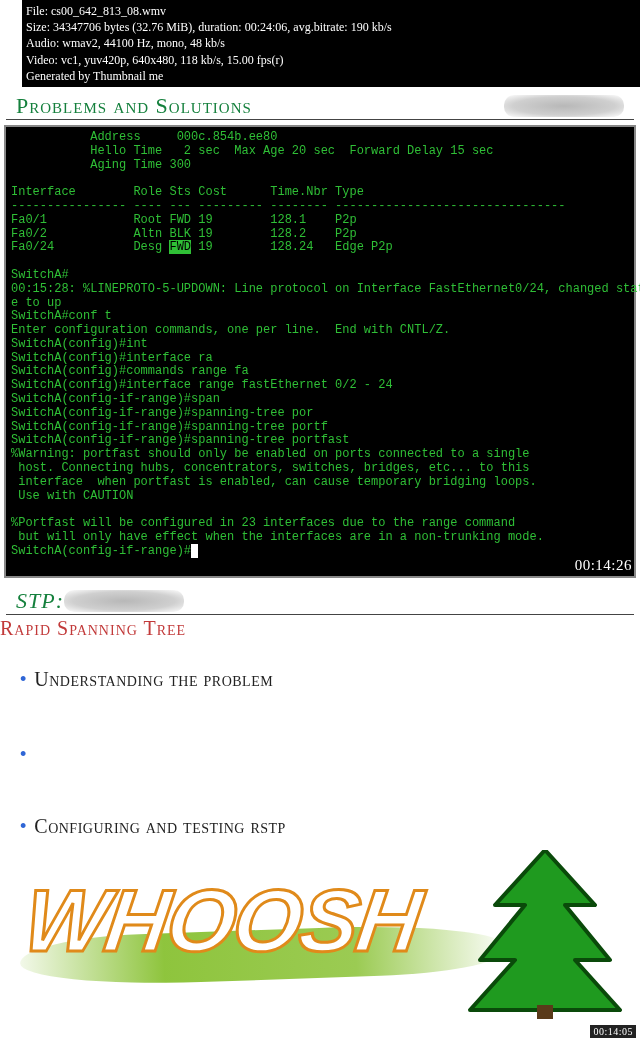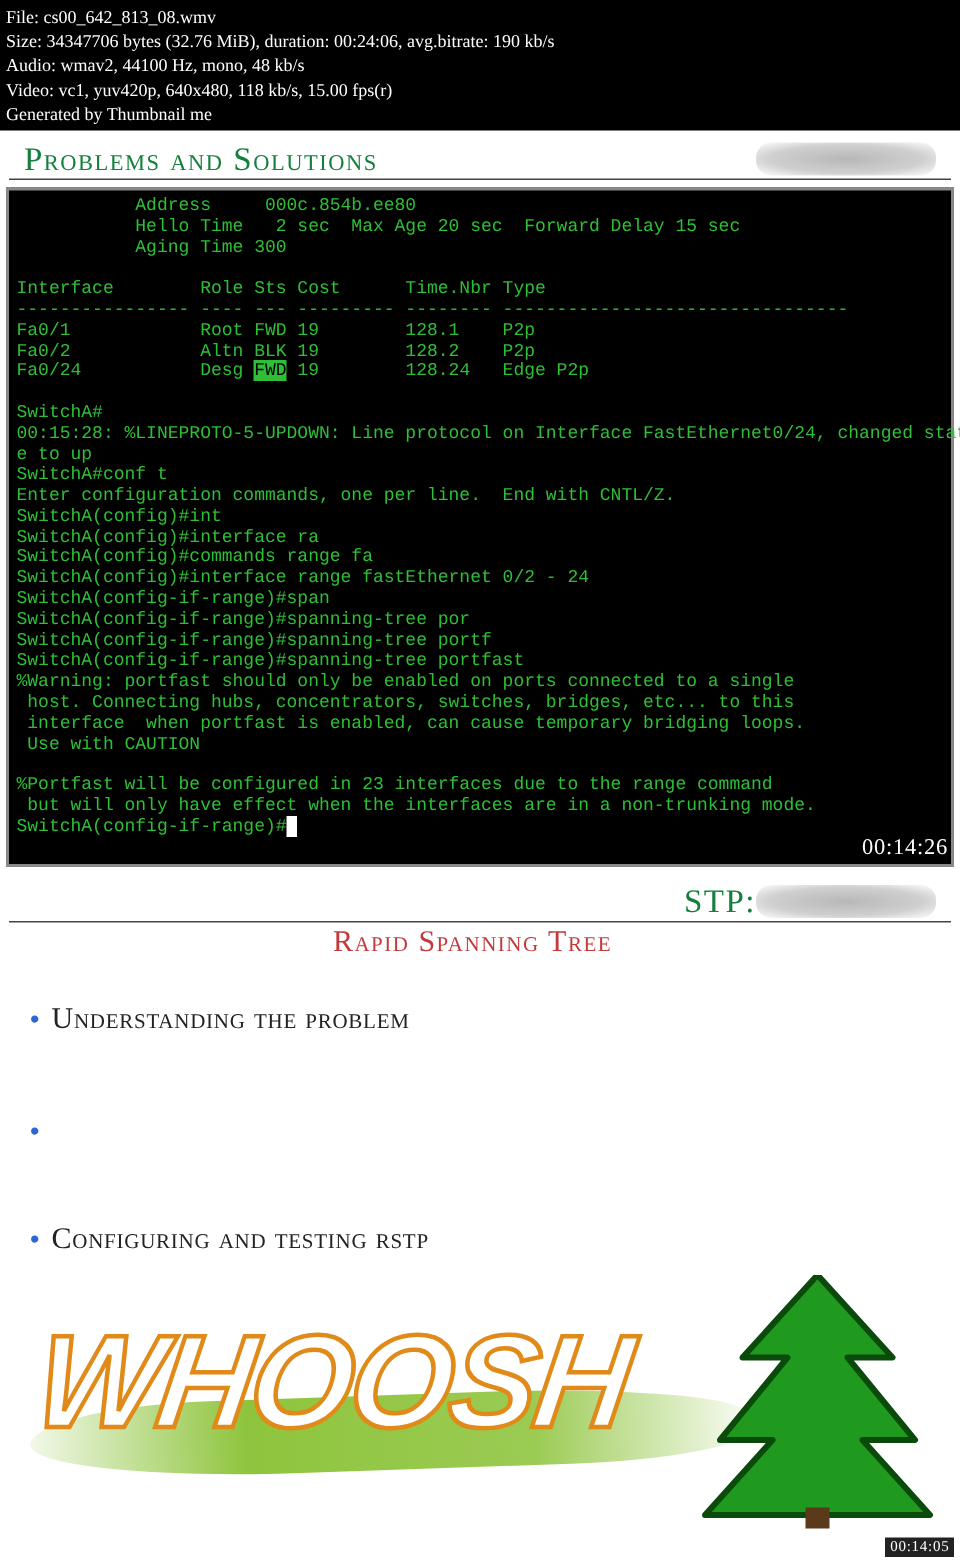--- a/index.html
+++ b/index.html
@@ -11,20 +11,21 @@
     overflow: hidden;
     position: relative;
   }
   .meta {
     background: #000;
     color: #fff;
     padding: 3px 4px;
     font-family: Georgia, serif;
     font-size: 12px;
     line-height: 1.35;
+    margin-left: 22px;
   }
   .meta div { white-space: nowrap; }
   .slide-header {
     display: flex;
     justify-content: space-between;
     align-items: center;
     padding: 4px 10px 0 10px;
     border-bottom: 1px solid #444;
     margin: 2px 6px 0 6px;
   }
@@ -60,28 +61,29 @@
     position: absolute;
     right: 2px;
     bottom: 2px;
     font-family: Georgia, serif;
     font-size: 15px;
     color: #fff;
     letter-spacing: 0.5px;
   }
   .slide2-header {
     display: flex;
-    justify-content: flex-end;
+    justify-content: flex-start;
     align-items: center;
     padding: 4px 10px 0 10px;
     border-bottom: 1px solid #444;
     margin: 6px 6px 0 6px;
+    font-style: italic;
   }
   .subhead {
-    text-align: center;
+    text-align: left;
     font-family: "Comic Sans MS", cursive;
     font-variant: small-caps;
     letter-spacing: 1px;
     font-size: 20px;
     color: #c23a3a;
     padding: 2px 10px 0 0;
   }
   .bullets {
     padding: 28px 10px 0 20px;
   }

